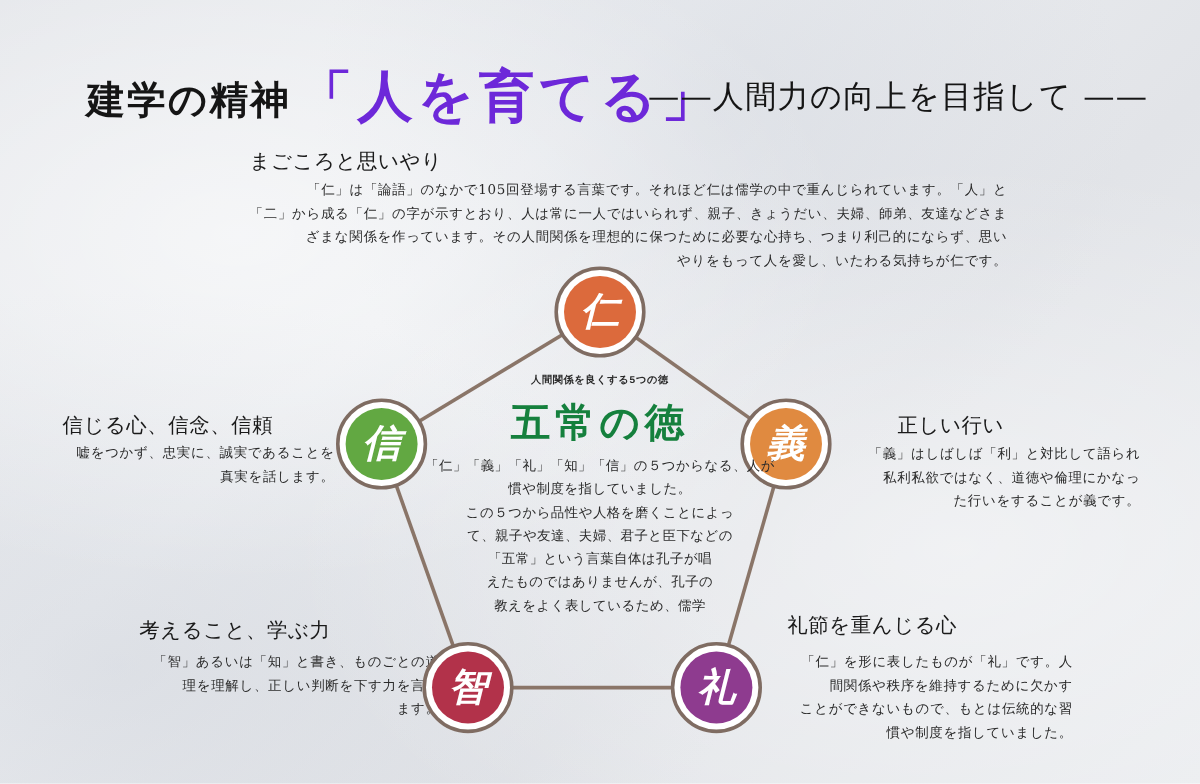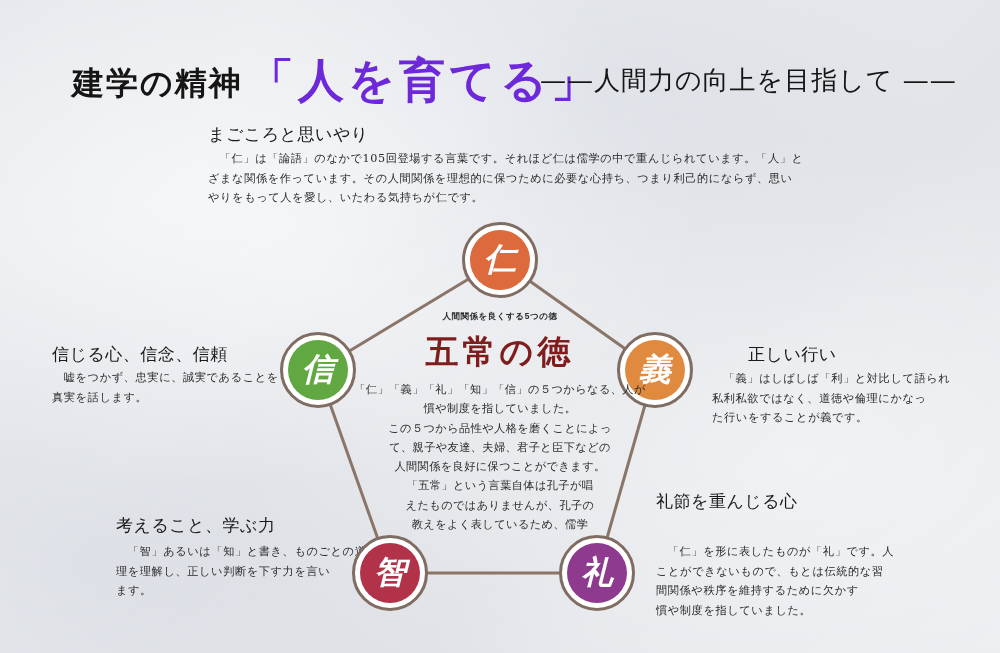--- a/index.html
+++ b/index.html
@@ -54,21 +54,21 @@
     white-space: nowrap;
     letter-spacing: 0.5px;
   }
   .body-text {
     font-family: "DejaVu Serif", serif;
     font-size: 11.2px;
     line-height: 19.5px;
     color: #2a2a2a;
     letter-spacing: 0.6px;
   }
-  .body-text p { white-space: nowrap; }
+  .body-text p { white-space: nowrap; text-align: right; }
 
   
   svg.pentagon { position: absolute; left: 0; top: 0; width: 1000px; height: 653px; }
 
   .virtue {
     position: absolute;
     width: 76px; height: 76px;
     border-radius: 50%;
     background: #ffffff;
     border: 3px solid #7f6c62;
@@ -92,21 +92,21 @@
     font-weight: bold;
     color: #2a2a2a;
     letter-spacing: 0.5px;
   }
   .center-title {
     left: 400px; top: 330px; width: 200px; text-align: center;
     font-family: "DejaVu Serif", serif;
     font-weight: bold;
     font-size: 33px;
     letter-spacing: 4px;
-    color: #7f1d1d;
+    color: #15803d;
   }
   .center-body {
     left: 350px; top: 380px; width: 300px;
     text-align: center;
     font-family: Liberation Sans, sans-serif;
     font-size: 11.2px;
     line-height: 19.3px;
     letter-spacing: 0.4px;
     color: #2a2a2a;
   }
@@ -125,20 +125,21 @@
     <line x1="655" y1="370" x2="597" y2="573"></line>
     <line x1="597" y1="573" x2="390" y2="573"></line>
     <line x1="390" y1="573" x2="318" y2="370"></line>
     <line x1="318" y1="370" x2="500" y2="260"></line>
   </g>
 </svg>
 
 <div class="abs heading" style="left:208px; top:123px;text-align:center;">まごころと思いやり</div>
 <div class="abs body-text" style="left:208px; top:149px;">
   <p>　「仁」は「論語」のなかで105回登場する言葉です。それほど仁は儒学の中で重んじられています。「人」と</p>
+  <p>「二」から成る「仁」の字が示すとおり、人は常に一人ではいられず、親子、きょうだい、夫婦、師弟、友達などさま</p>
   <p>ざまな関係を作っています。その人間関係を理想的に保つために必要な心持ち、つまり利己的にならず、思い</p>
   <p>やりをもって人を愛し、いたわる気持ちが仁です。</p>
 </div>
 <div class="virtue" style="left:462px; top:222px;">
   <div class="inner" style="background:#dc6a3c;">仁</div>
 </div>
 
 <div class="abs heading" style="left:52px; top:343px;">信じる心、信念、信頼</div>
 <div class="abs body-text" style="left:52px; top:368px;">
   <p>　嘘をつかず、忠実に、誠実であることを</p>
@@ -161,35 +162,34 @@
 <div class="abs heading" style="left:116px; top:514px;">考えること、学ぶ力</div>
 <div class="abs body-text" style="left:116px; top:542px;">
   <p>　「智」あるいは「知」と書き、ものごとの道</p>
   <p>理を理解し、正しい判断を下す力を言い</p>
   <p>ます。</p>
 </div>
 <div class="virtue" style="left:352px; top:535px;">
   <div class="inner" style="background:#b2324a;">智</div>
 </div>
 
-<div class="abs heading" style="left:656px; top:490px;">礼節を重んじる心</div>
+<div class="abs heading" style="left:656px; top:510px;">礼節を重んじる心</div>
 <div class="abs body-text" style="left:656px; top:542px;">
   <p>　「仁」を形に表したものが「礼」です。人</p>
+  <p>間関係や秩序を維持するために欠かす</p>
   <p>ことができないもので、もとは伝統的な習</p>
-  <p>間関係や秩序を維持するために欠かす</p>
   <p>慣や制度を指していました。</p>
 </div>
 <div class="virtue" style="left:559px; top:535px;">
   <div class="inner" style="background:#8e3b8f;">礼</div>
 </div>
 
 <div class="abs center-caption">人間関係を良くする5つの徳</div>
 <div class="abs center-title">五常の徳</div>
 <div class="abs center-body">
   <p>「仁」「義」「礼」「知」「信」の５つからなる、人が</p>
   <p>慣や制度を指していました。</p>
   <p>この５つから品性や人格を磨くことによっ</p>
   <p>て、親子や友達、夫婦、君子と臣下などの</p>
-  <p>人間関係を良好に保つことができます。</p>
   <p>「五常」という言葉自体は孔子が唱</p>
   <p>えたものではありませんが、孔子の</p>
   <p>教えをよく表しているため、儒学</p>
 </div>
 
 </body></html>

